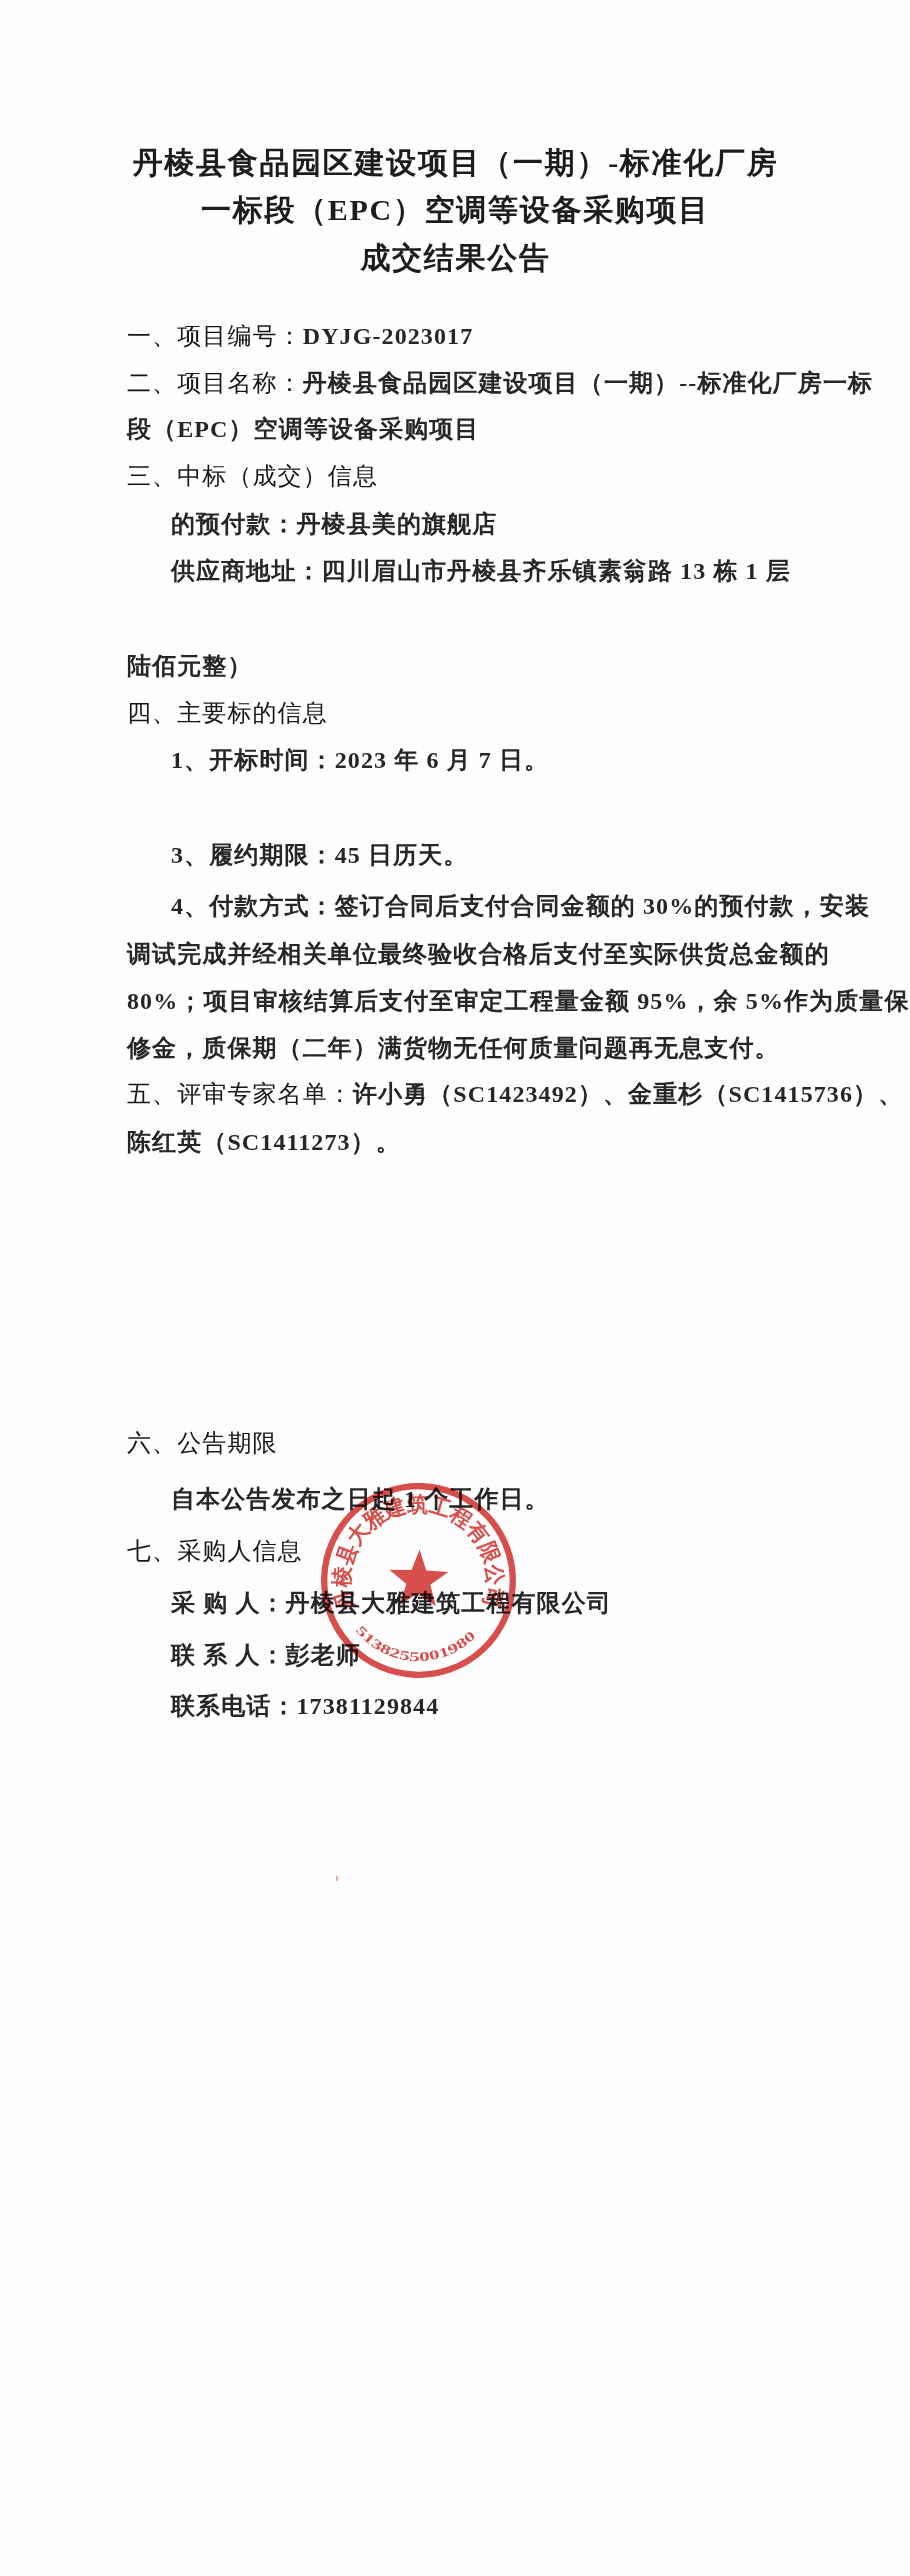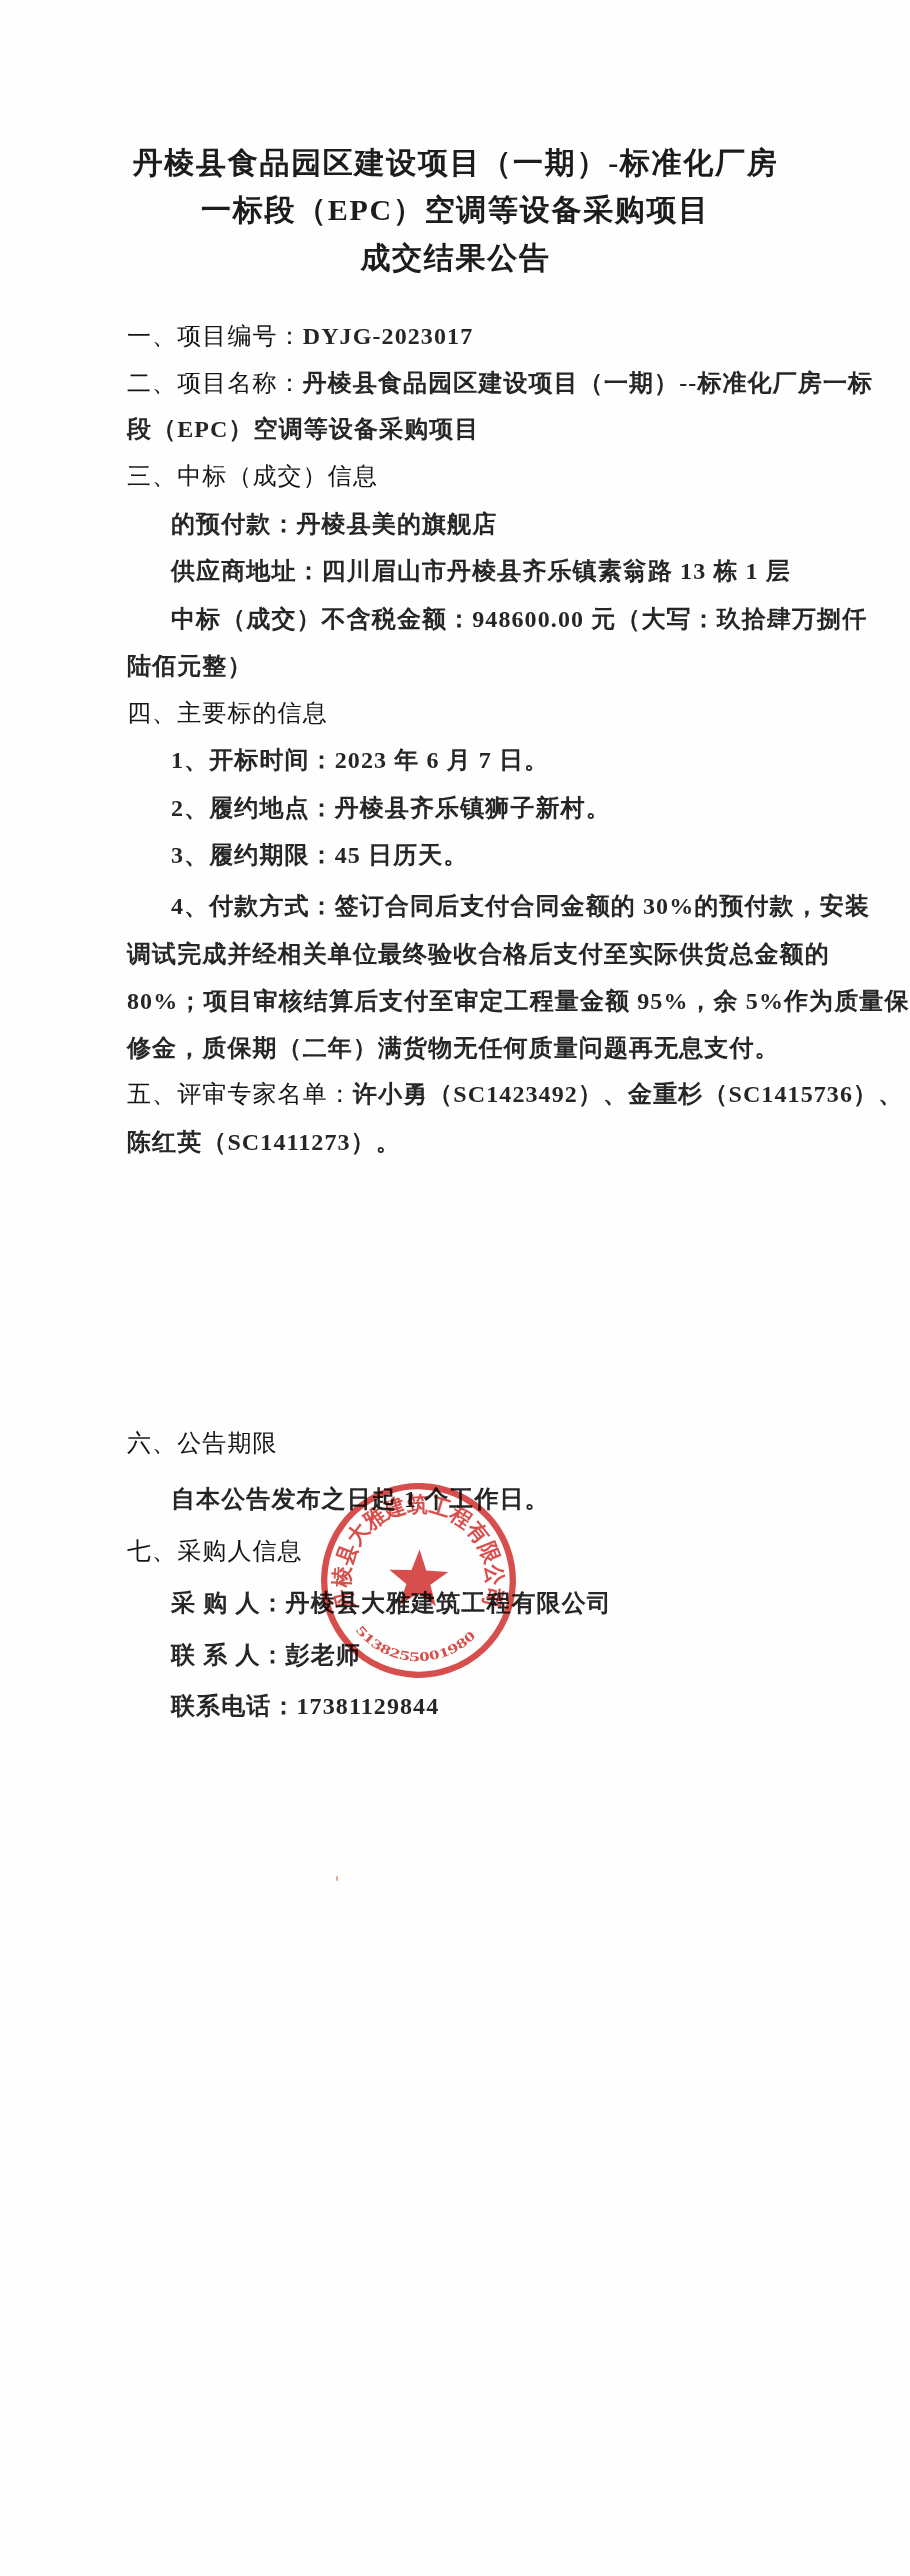--- a/index.html
+++ b/index.html
@@ -98,35 +98,29 @@
 
   <div class="ln x1" style="top:459px">
     <span class="hd">三、中标（成交）信息</span>
   </div>
   <div class="ln x2" style="top:507px">
     <span class="val">的预付款：丹棱县美的旗舰店</span>
   </div>
   <div class="ln x2" style="top:554px">
     <span class="val">供应商地址：四川眉山市丹棱县齐乐镇素翁路 13 栋 1 层</span>
   </div>
-  <div class="ln x2" style="top:602px">
-    <span class="val">中标（成交）不含税金额：948600.00 元（大写：玖拾肆万捌仟</span>
-  </div>
   <div class="ln x1" style="top:649px">
     <span class="val">陆佰元整）</span>
   </div>
 
   <div class="ln x1" style="top:696px">
     <span class="hd">四、主要标的信息</span>
   </div>
   <div class="ln x2" style="top:743px">
     <span class="val">1、开标时间：2023 年 6 月 7 日。</span>
-  </div>
-  <div class="ln x2" style="top:791px">
-    <span class="val">2、履约地点：丹棱县齐乐镇狮子新村。</span>
   </div>
   <div class="ln x2" style="top:838px">
     <span class="val">3、履约期限：45 日历天。</span>
   </div>
   <div class="ln x2" style="top:889px">
     <span class="val">4、付款方式：签订合同后支付合同金额的 30%的预付款，安装</span>
   </div>
   <div class="ln x1" style="top:937px">
     <span class="val">调试完成并经相关单位最终验收合格后支付至实际供货总金额的</span>
   </div>

